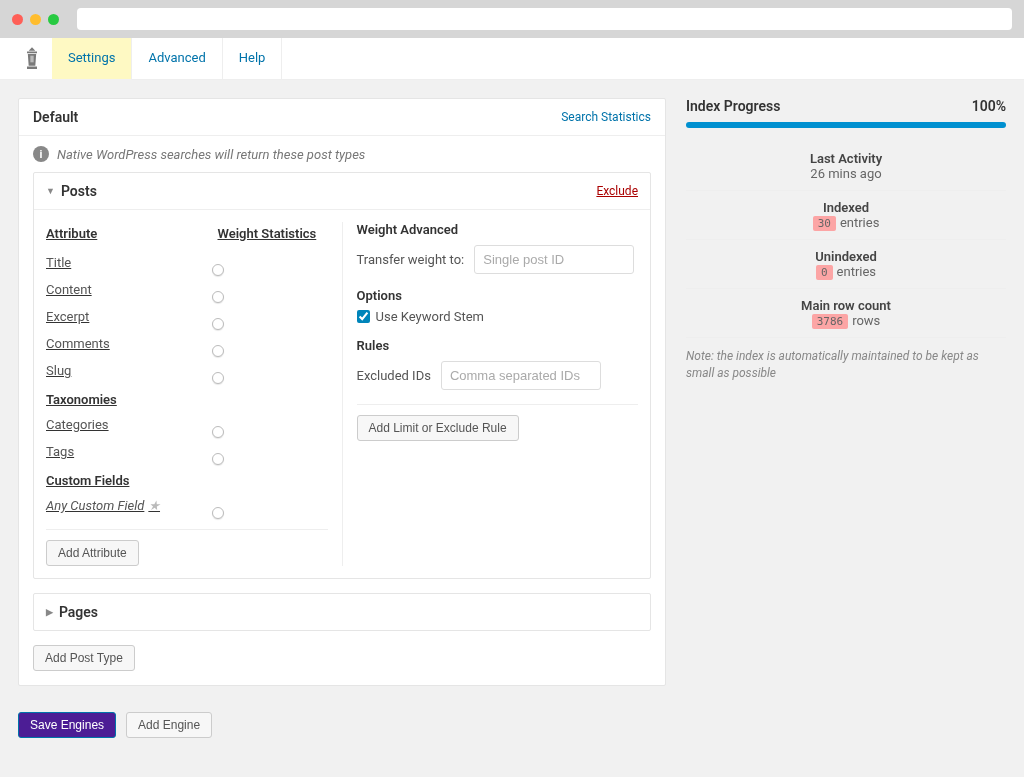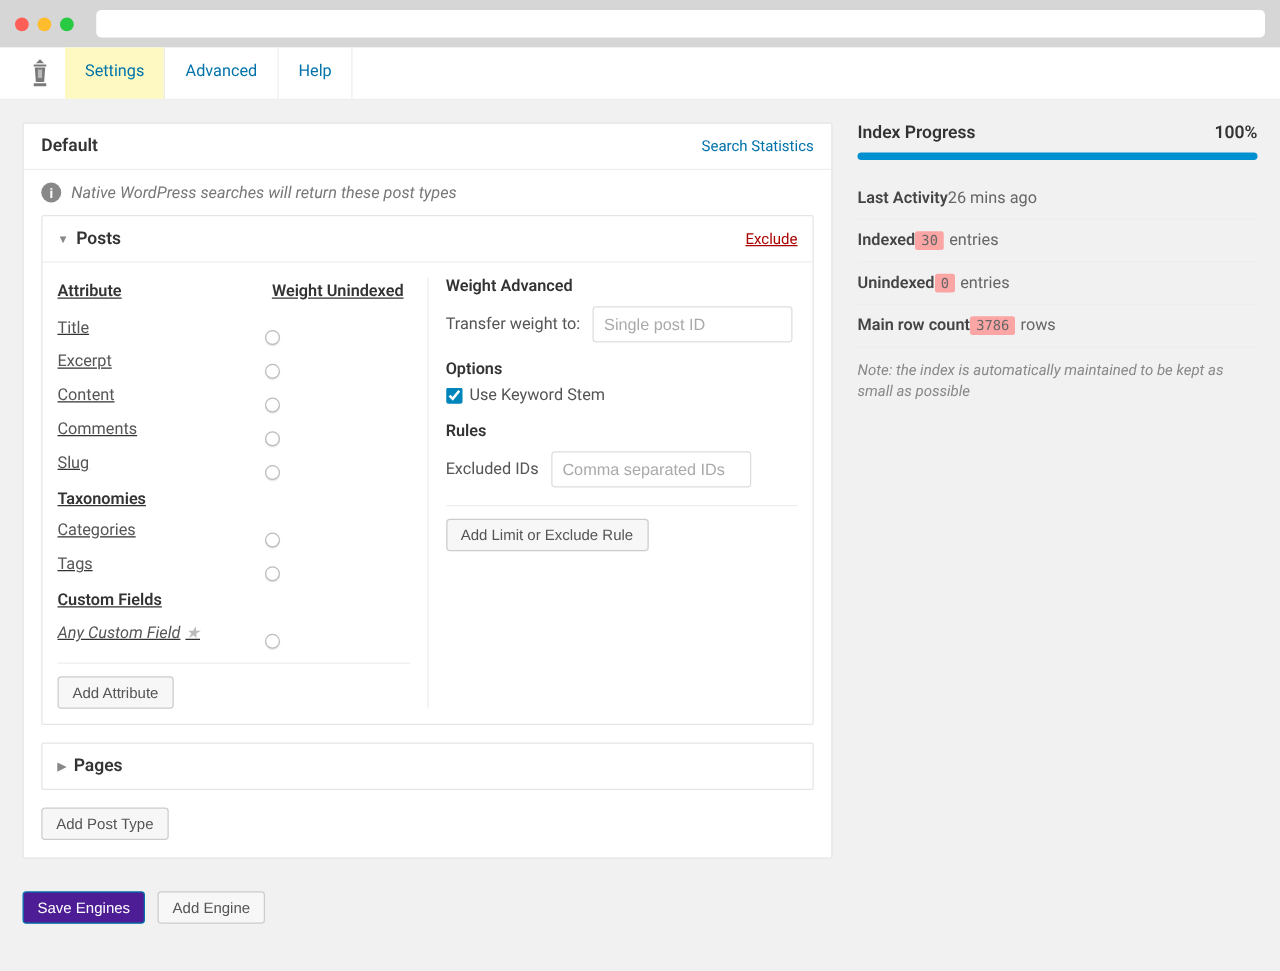--- a/index.html
+++ b/index.html
@@ -70,21 +70,21 @@
 .checkbox-row input { accent-color: #0085ba; }
 
 .h3 { font-size: 13px; font-weight: 600; margin-bottom: 6px; }
 .add-pt { margin: 0 14px 14px; }
 
 .footer-actions { padding: 8px 18px 18px; display: flex; gap: 10px; }
 
 
 .r-head { display: flex; justify-content: space-between; font-size: 14px; font-weight: 600; padding-bottom: 8px; }
 .progress-bar { height: 6px; background: #0090d0; border-radius: 3px; margin-bottom: 14px; }
-.stat-row { display: flex; align-items: center; padding: 9px 0; border-bottom: 1px solid #eee; font-size: 13px; }
+.stat-row { display: flex; justify-content: space-between; align-items: center; padding: 9px 0; border-bottom: 1px solid #eee; font-size: 13px; flex-direction: column; }
 .stat-row:last-of-type { border-bottom: 1px solid #eee; }
 .stat-label { font-weight: 600; color: #444; }
 .stat-val { color: #666; font-size: 13px; }
 .code { background: #fca5a5; padding: 1px 5px; border-radius: 2px; font-family: monospace; font-size: 11px; margin-right: 4px; }
 .note { font-style: italic; color: #888; font-size: 12px; padding: 10px 0; line-height: 1.4; }
 </style>
 </head>
 <body>
 
 <div class="browser-chrome">
@@ -127,33 +127,33 @@
           <div class="section-title">
             <span class="triangle">▼</span>
             <span>Posts</span>
           </div>
           <a class="link-red">Exclude</a>
         </div>
         <div class="section-body">
           <div class="col-left">
             <div class="attr-head">
               <span class="l">Attribute</span>
-              <span class="r">Weight Unindexed</span>
+              <span class="r">Weight Statistics</span>
             </div>
             <div class="attr-row">
                 <span class="l">Title</span>
                 <span class="r"><span class="slider"><span class="track"></span><span class="fill" style="width:75%"></span><span class="thumb" style="left:75%"></span></span></span>
               </div>
             <div class="attr-row">
+                <span class="l">Content</span>
+                <span class="r"><span class="slider"><span class="track"></span><span class="fill" style="width:2%"></span><span class="thumb" style="left:2%"></span></span></span>
+              </div>
+            <div class="attr-row">
                 <span class="l">Excerpt</span>
                 <span class="r"><span class="slider"><span class="track"></span><span class="fill" style="width:40%"></span><span class="thumb" style="left:40%"></span></span></span>
-              </div>
-            <div class="attr-row">
-                <span class="l">Content</span>
-                <span class="r"><span class="slider"><span class="track"></span><span class="fill" style="width:2%"></span><span class="thumb" style="left:2%"></span></span></span>
               </div>
             <div class="attr-row">
                 <span class="l">Comments</span>
                 <span class="r"><span class="slider"><span class="track"></span><span class="fill" style="width:2%"></span><span class="thumb" style="left:2%"></span></span></span>
               </div>
             <div class="attr-row">
                 <span class="l">Slug</span>
                 <span class="r"><span class="slider"><span class="track"></span><span class="fill" style="width:60%"></span><span class="thumb" style="left:60%"></span></span></span>
               </div>
             <div class="sub-head">Taxonomies</div>

